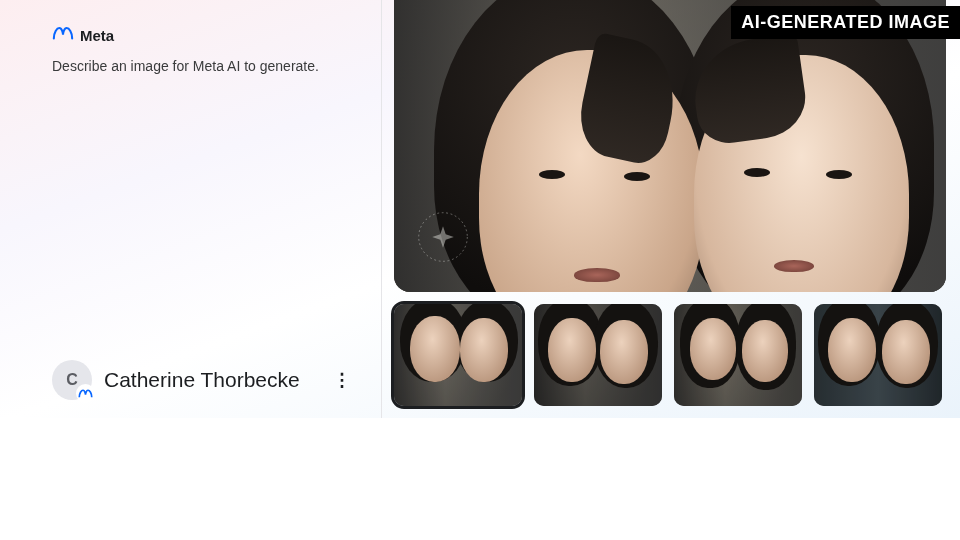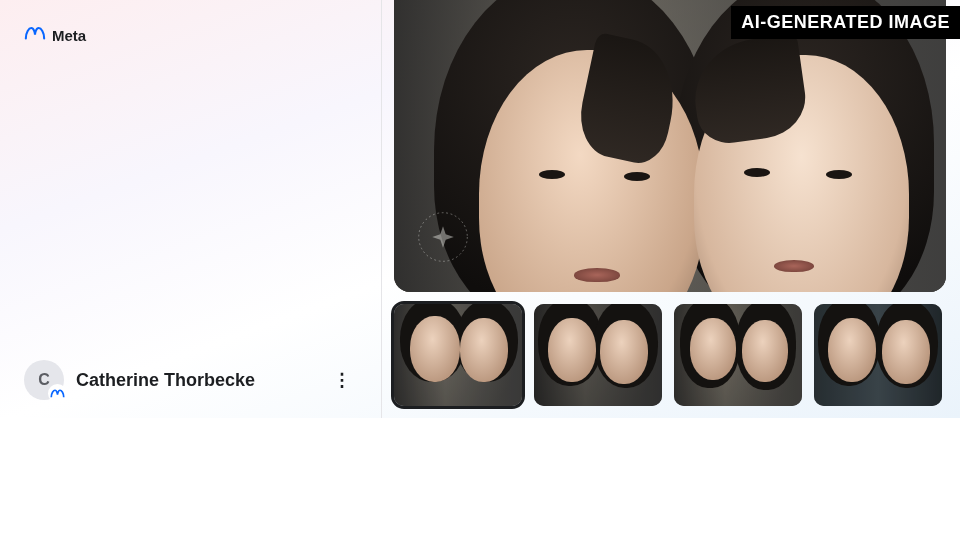--- a/index.html
+++ b/index.html
@@ -2,20 +2,21 @@
 <html><head>
 <meta charset="utf-8">
 <style>
   * { box-sizing: border-box; margin: 0; padding: 0; }
   html, body { width: 960px; height: 540px; overflow: hidden; font-family: -apple-system, BlinkMacSystemFont, "Segoe UI", Helvetica, Arial, sans-serif; }
   .app {
     display: flex;
     width: 960px;
     height: 418px;
     background: linear-gradient(160deg, #fdeef0 0%, #f8f6fd 30%, #ffffff 55%, #eaf3fb 100%);
+    padding-left: 28px;
   }
   .left {
     width: 382px;
     padding: 26px 24px 18px 24px;
     display: flex;
     flex-direction: column;
     position: relative;
     border-right: 1px solid #e5e5e8;
   }
   .brand {
@@ -100,22 +101,22 @@
     width: 19px; height: 19px;
     border-radius: 50%;
     background: #ffffff;
     display: flex;
     align-items: center;
     justify-content: center;
   }
   .avatar-badge svg { width: 15px; height: 10px; }
   .username {
     flex: 1;
-    font-size: 18px;
-    font-weight: 700;
+    font-size: 21px;
+    font-weight: 400;
     color: #1c1e21;
   }
   .more-btn {
     width: 30px; height: 30px;
     display: flex; align-items: center; justify-content: center;
     border-radius: 50%;
     cursor: pointer;
     font-size: 18px;
     color: #1c1e21;
     font-weight: 700;
@@ -216,20 +217,21 @@
 
     <div class="brand">
       <span>
         <svg viewBox="0 0 36 24">
           <path d="M3 20 C3 10 8 3 12 3 C16 3 18 11 18 14 C18 11 20 3 24 3 C28 3 33 10 33 20" fill="none" stroke="#0866ff" stroke-width="3.4" stroke-linecap="round"></path>
         </svg>
       </span>
       <span>Meta</span>
     </div>
 
+    <p class="subtitle">Describe an image for Meta AI to generate.</p>
 
 
 
     <div class="user-row">
       <div class="avatar">
         <div class="avatar-circle">C</div>
         <div class="avatar-badge">
           <svg viewBox="0 0 36 24">
             <path d="M3 20 C3 10 8 3 12 3 C16 3 18 11 18 14 C18 11 20 3 24 3 C28 3 33 10 33 20" fill="none" stroke="#0866ff" stroke-width="4"></path>
           </svg>

